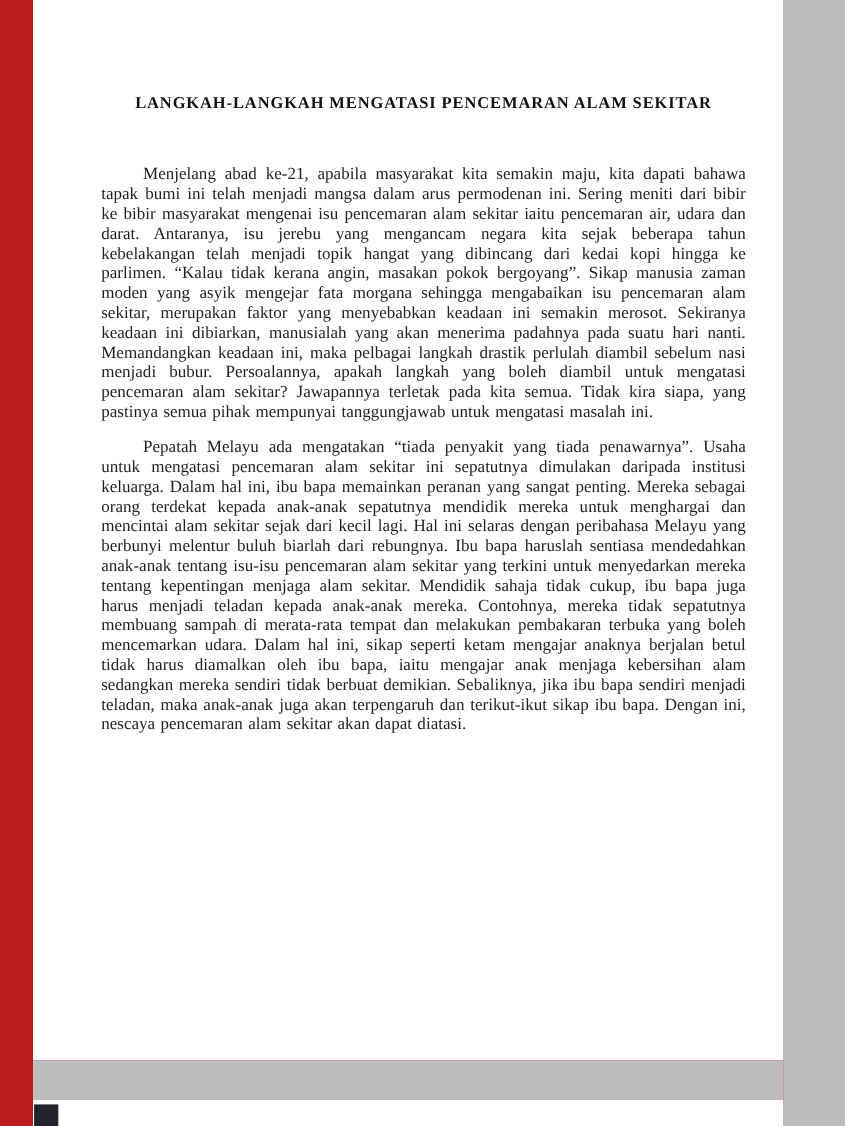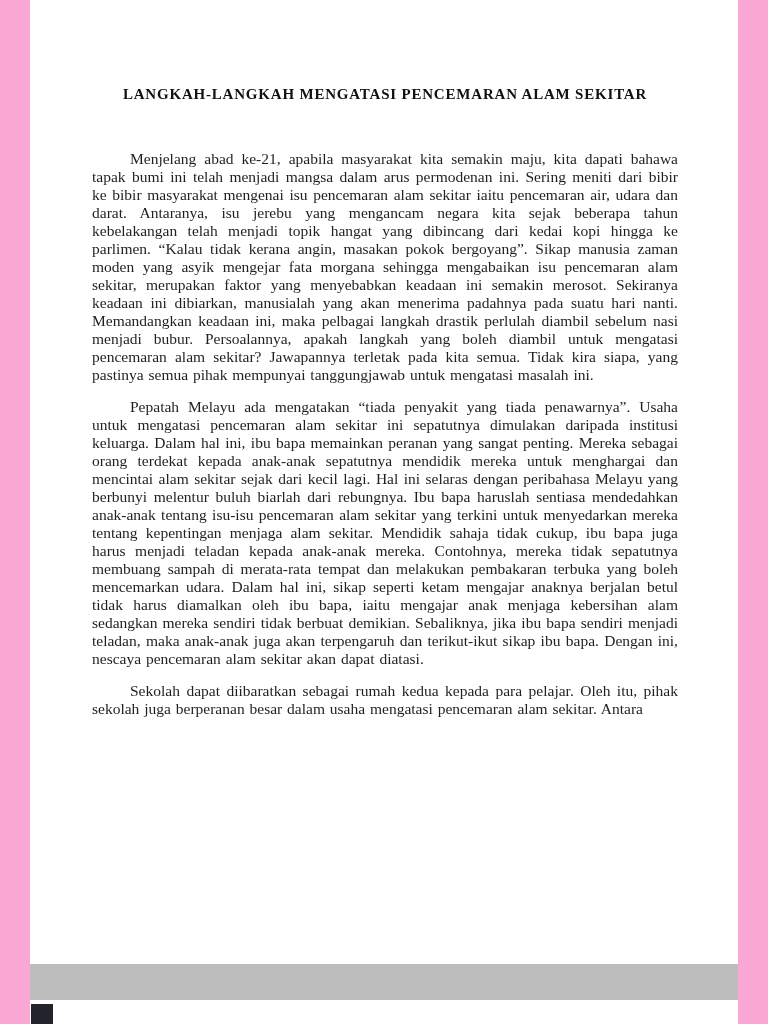--- a/index.html
+++ b/index.html
@@ -2,23 +2,23 @@
 <html><head>
 <meta charset="utf-8">
 <style>
   html, body {
     margin: 0;
     padding: 0;
     background: #bdbdbd;
   }
   .viewport {
     position: relative;
-    width: 768px;
+    width: 712px;
     height: 1024px;
-    background: #f9a8d4;
+    background: #b91c1c;
     overflow: hidden;
     font-family: "Liberation Serif", serif;
   }
   .page {
     position: absolute;
     background: #ffffff;
   }
   .page-1 {
     left: 30px;
     top: 0;
@@ -79,21 +79,20 @@
 
 <div class="viewport">
 
   <div class="page page-1">
     <h1 class="doc-title">LANGKAH-LANGKAH MENGATASI PENCEMARAN ALAM SEKITAR</h1>
 
     <p class="para">Menjelang abad ke-21, apabila masyarakat kita  semakin maju, kita dapati bahawa tapak bumi ini telah menjadi mangsa dalam arus permodenan ini.  Sering meniti dari bibir ke bibir masyarakat mengenai isu pencemaran alam sekitar iaitu pencemaran air, udara dan darat.  Antaranya, isu jerebu yang mengancam negara kita sejak beberapa tahun kebelakangan telah menjadi topik hangat yang dibincang dari kedai kopi hingga ke parlimen.  “Kalau tidak kerana angin, masakan pokok bergoyang”.  Sikap manusia zaman moden yang asyik mengejar fata morgana sehingga mengabaikan isu pencemaran alam sekitar, merupakan faktor yang menyebabkan keadaan ini semakin merosot.  Sekiranya keadaan ini dibiarkan, manusialah yang akan menerima padahnya pada suatu hari nanti.  Memandangkan keadaan ini, maka pelbagai langkah drastik perlulah diambil sebelum nasi menjadi bubur.  Persoalannya, apakah langkah yang boleh diambil untuk mengatasi pencemaran alam sekitar?  Jawapannya terletak pada kita semua.  Tidak kira siapa, yang pastinya semua pihak mempunyai tanggungjawab untuk mengatasi masalah ini.</p>
 
     <p class="para">Pepatah Melayu ada mengatakan “tiada penyakit yang tiada penawarnya”.  Usaha untuk mengatasi pencemaran alam sekitar ini sepatutnya dimulakan daripada institusi keluarga.  Dalam hal ini, ibu bapa memainkan peranan yang sangat penting.  Mereka sebagai orang terdekat kepada anak-anak sepatutnya mendidik mereka untuk menghargai dan mencintai alam sekitar sejak dari kecil lagi.  Hal ini selaras dengan peribahasa Melayu yang berbunyi melentur buluh biarlah dari rebungnya.  Ibu bapa haruslah sentiasa mendedahkan anak-anak tentang isu-isu pencemaran alam sekitar yang terkini untuk menyedarkan mereka tentang kepentingan menjaga alam sekitar.  Mendidik sahaja tidak cukup, ibu bapa juga harus menjadi teladan kepada anak-anak mereka.  Contohnya, mereka tidak sepatutnya membuang sampah di merata-rata tempat dan melakukan pembakaran terbuka yang boleh mencemarkan udara.  Dalam hal ini, sikap seperti ketam mengajar anaknya berjalan betul tidak harus diamalkan oleh ibu bapa, iaitu mengajar anak menjaga kebersihan alam sedangkan mereka sendiri tidak berbuat demikian.  Sebaliknya, jika ibu bapa sendiri menjadi teladan, maka anak-anak juga akan terpengaruh dan terikut-ikut sikap ibu bapa.  Dengan ini, nescaya pencemaran alam sekitar akan dapat diatasi.</p>
 
-    <p class="para">Sekolah dapat diibaratkan sebagai rumah kedua kepada para pelajar.  Oleh itu, pihak sekolah juga berperanan besar dalam usaha mengatasi pencemaran alam sekitar.  Antara</p>
   </div>
 
   <div class="page-gap"></div>
 
   <div class="page page-2">
     <div class="next-page-artifact"></div>
   </div>
 
 </div>
 

